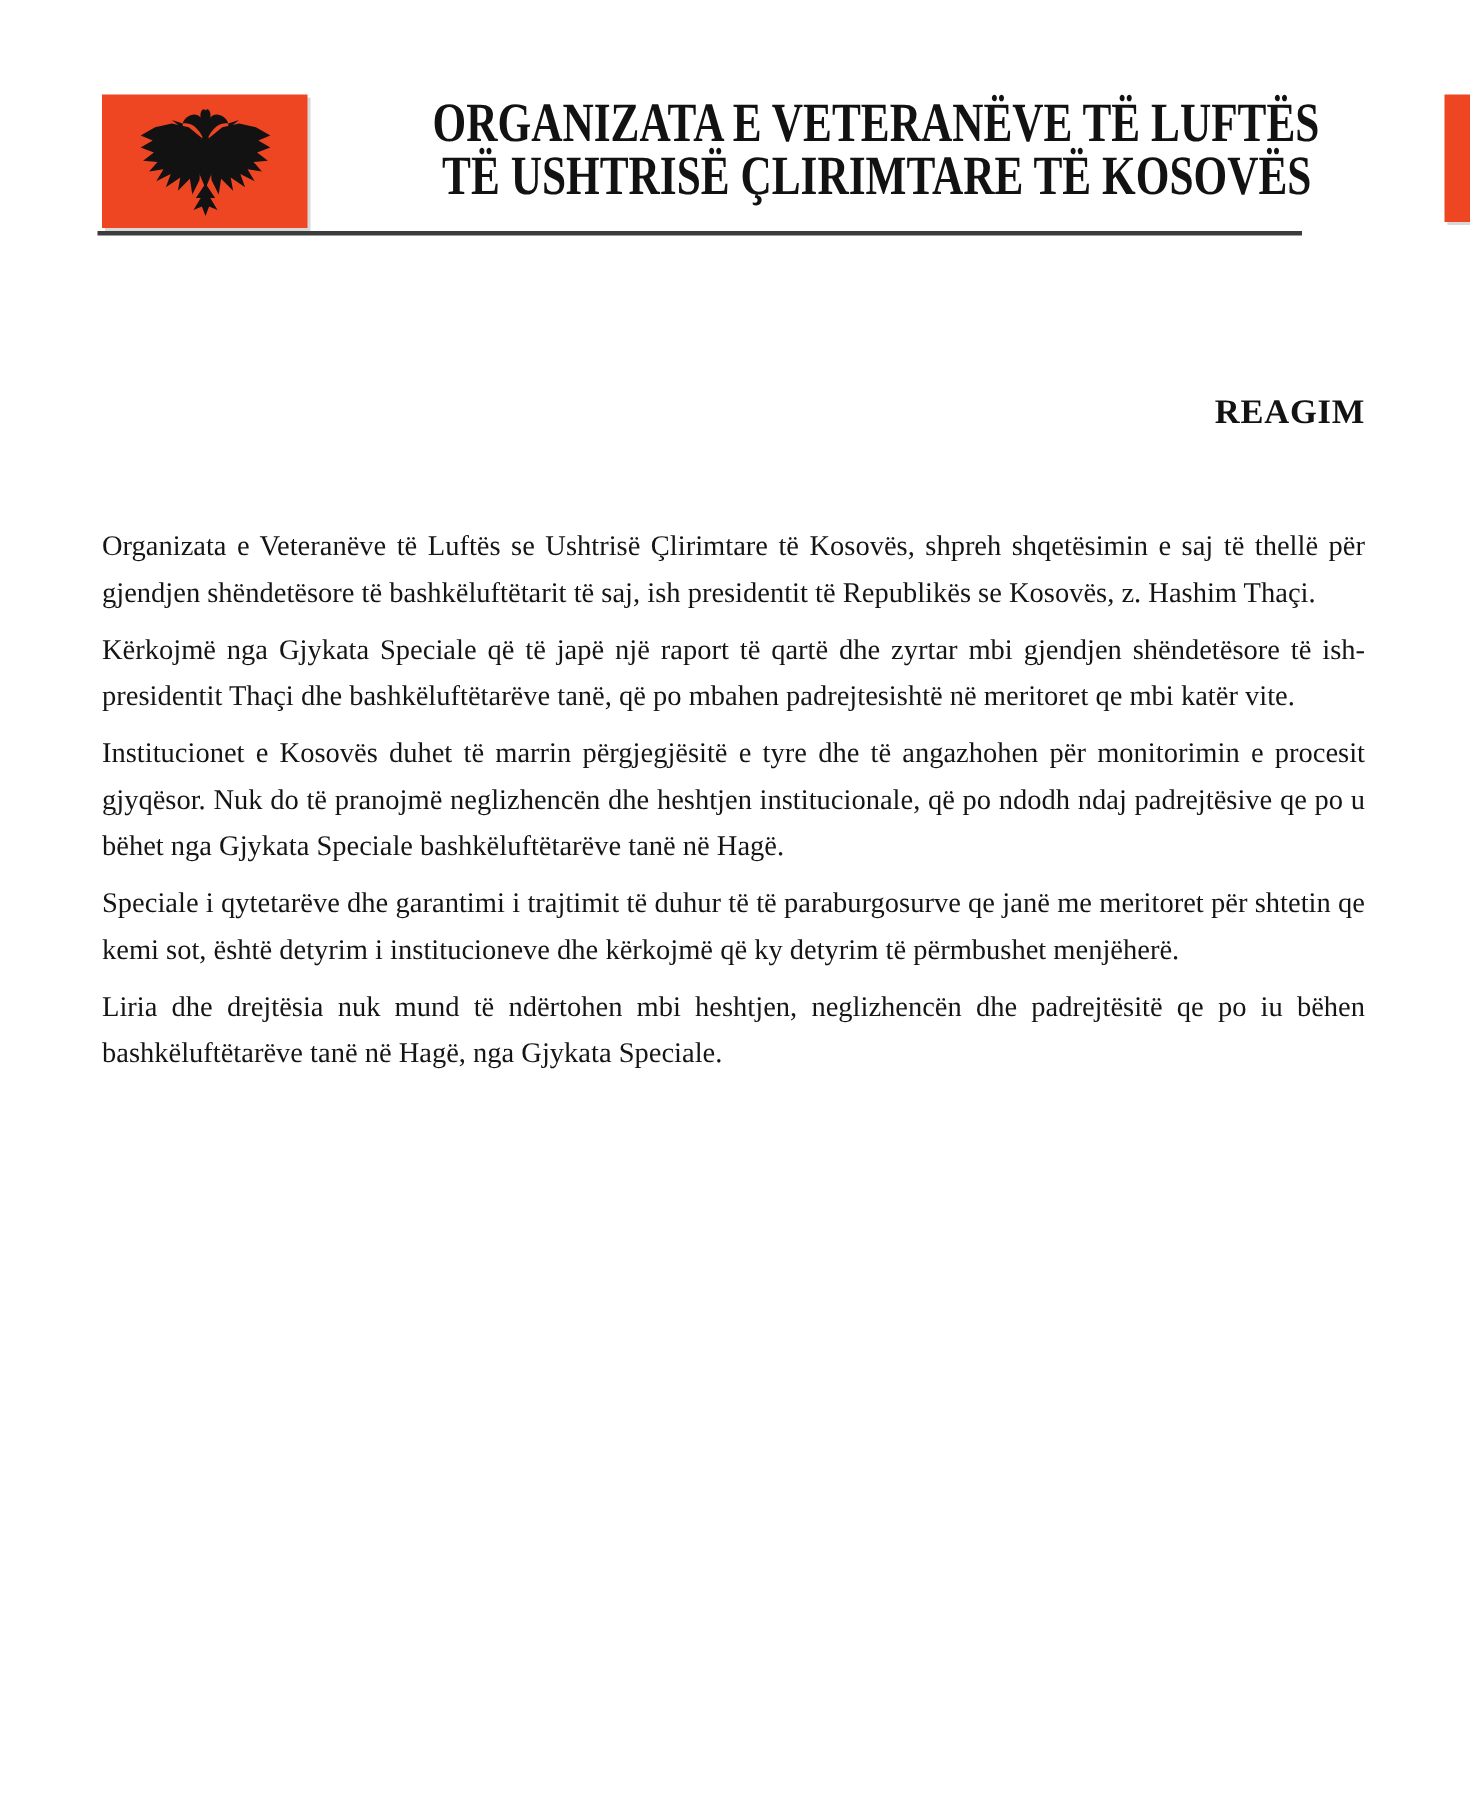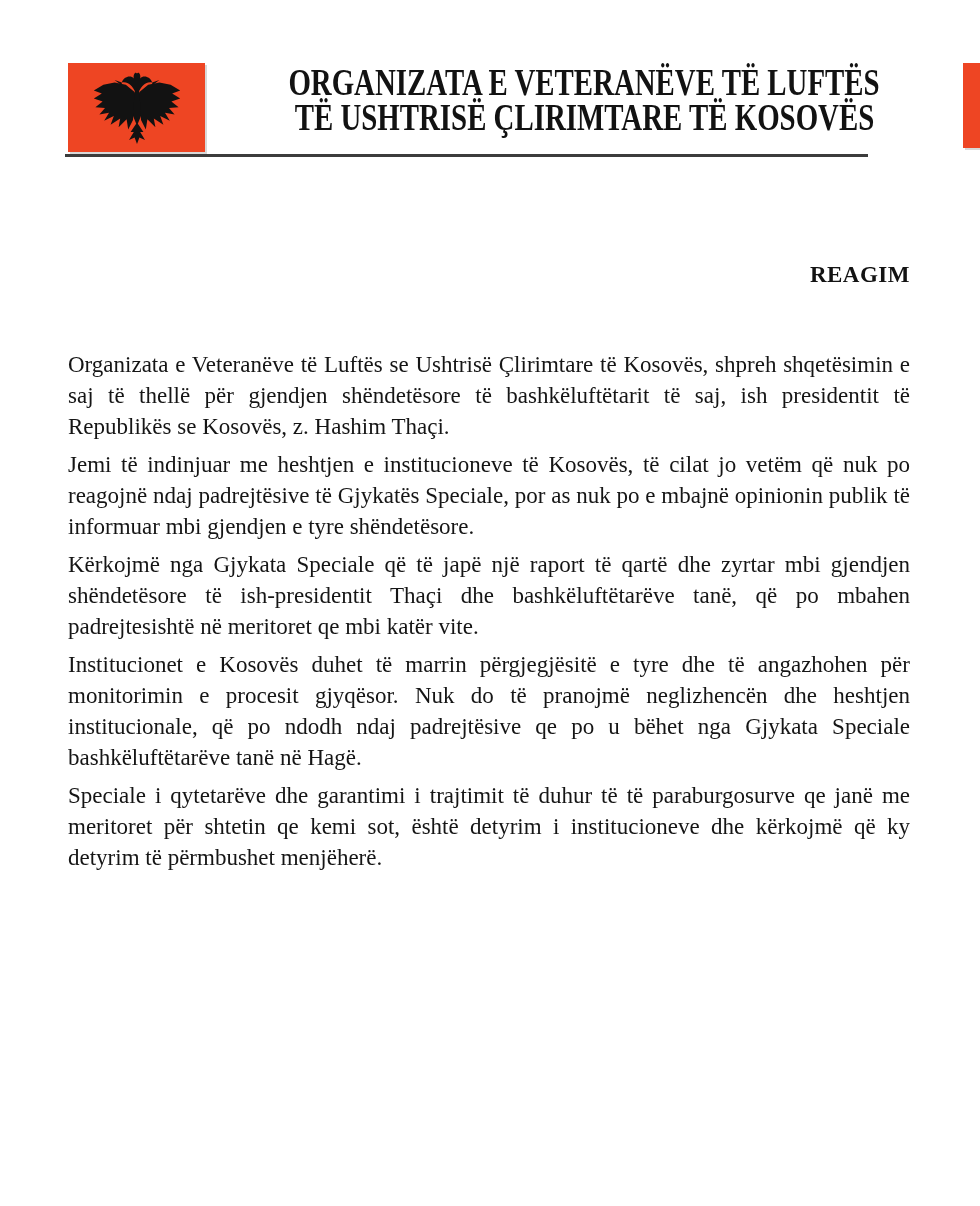--- a/index.html
+++ b/index.html
@@ -70,21 +70,21 @@
   .doc-title {
     margin: 0 0 61px 0;
     text-align: right;
     font-size: 23px;
     font-weight: bold;
     letter-spacing: 0.5px;
     color: #131313;
   }
   .doc-body p {
     margin: 0 0 7px 0;
-    font-size: 23px;
+    font-size: 19px;
     line-height: 31px;
     text-align: justify;
     color: #151515;
   }
 </style>
 </head>
 <body>
 
 <div class="page">
 
@@ -112,19 +112,19 @@
     <div class="flag right">
       
     </div>
   </header>
 
   <hr class="rule">
 
   <main class="doc-body">
     <h1 class="doc-title">REAGIM</h1>
     <p>Organizata e Veteranëve të Luftës se Ushtrisë Çlirimtare të Kosovës, shpreh shqetësimin e saj të thellë për gjendjen shëndetësore të bashkëluftëtarit të saj, ish presidentit të Republikës se Kosovës, z. Hashim Thaçi.</p>
-    <p>Jemi të indinjuar me heshtjen e institucioneve të Kosovës, të cilat jo vetëm që nuk po reagojnë ndaj padrejtësive të Gjykatës Speciale, por as nuk po e mbajnë opinionin publik të informuar mbi gjendjen e tyre shëndetësore.</p>
     <p>Kërkojmë nga Gjykata Speciale që të japë një raport të qartë dhe zyrtar mbi gjendjen shëndetësore të ish-presidentit Thaçi dhe bashkëluftëtarëve tanë, që po mbahen padrejtesishtë në meritoret qe mbi katër vite.</p>
     <p>Institucionet e Kosovës duhet të marrin përgjegjësitë e tyre dhe të angazhohen për monitorimin e procesit gjyqësor. Nuk do të pranojmë neglizhencën dhe heshtjen institucionale, që po ndodh ndaj padrejtësive qe po u bëhet nga Gjykata Speciale bashkëluftëtarëve tanë në Hagë.</p>
     <p>Speciale i qytetarëve dhe garantimi i trajtimit të duhur të të paraburgosurve qe janë me meritoret për shtetin qe kemi sot, është detyrim i institucioneve dhe kërkojmë që ky detyrim të përmbushet menjëherë.</p>
+    <p>Liria dhe drejtësia nuk mund të ndërtohen mbi heshtjen, neglizhencën dhe padrejtësitë qe po iu bëhen bashkëluftëtarëve tanë në Hagë, nga Gjykata Speciale.</p>
   </main>
 
 </div>
 
 </body></html>

